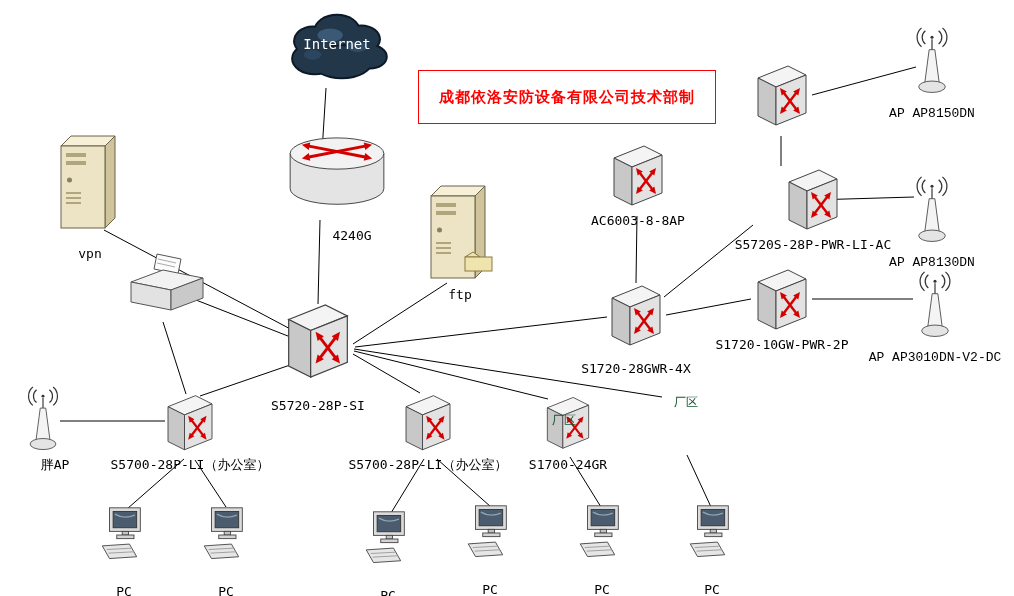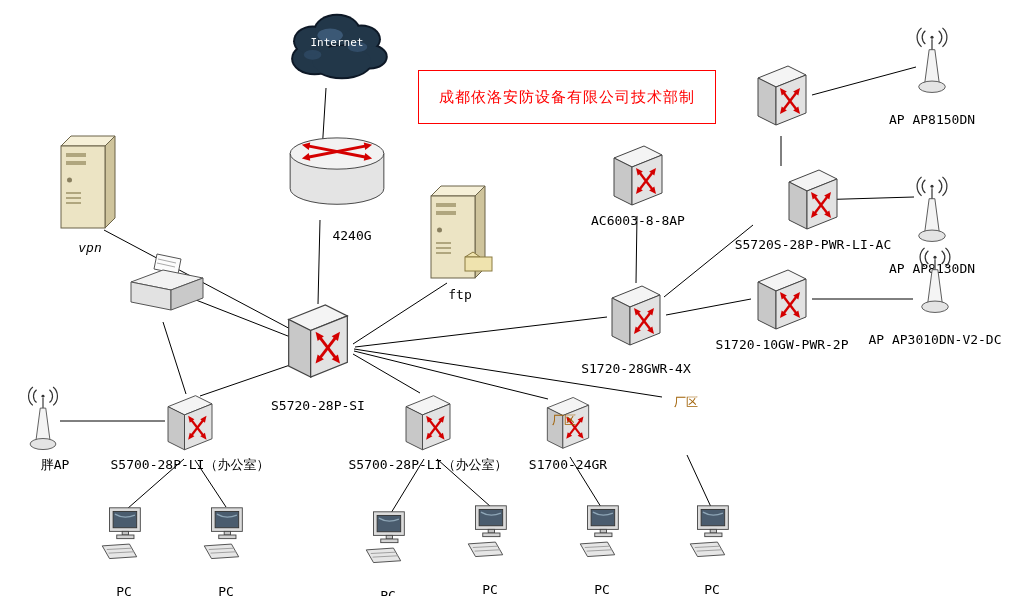--- a/index.html
+++ b/index.html
@@ -3,31 +3,31 @@
 <meta charset="utf-8">
 <style>
   html,body{margin:0;padding:0;background:#fff;}
   .canvas{position:relative;width:1014px;height:596px;background:#fff;overflow:hidden;
           font-family:"DejaVu Sans Mono","Liberation Mono",monospace;}
   svg.wires{position:absolute;left:0;top:0;z-index:0;}
   .node{position:absolute;display:flex;flex-direction:column;align-items:center;z-index:2;}
   .node .label{margin-top:6px;font-size:13px;color:#000;white-space:nowrap;line-height:1.1;}
   .banner{position:absolute;left:418px;top:70px;width:296px;height:52px;z-index:3;
           border:1px solid #ff0000;background:#fff;display:flex;align-items:center;justify-content:center;}
-  .banner .banner-text{color:#ff0000;font-weight:normal;font-size:15px;letter-spacing:1px;
+  .banner .banner-text{color:#ff0000;font-weight:bold;font-size:15px;letter-spacing:1px;
           font-family:"Liberation Sans","DejaVu Sans",sans-serif;}
   .cloud-label{position:absolute;left:0;top:30px;width:100%;text-align:center;color:#ffffff;
-          font-size:11px;z-index:3;}
-  .zone-label{position:absolute;font-size:12px;color:#a16207;z-index:4;white-space:nowrap;}
+          font-size:14px;z-index:3;}
+  .zone-label{position:absolute;font-size:12px;color:#14532d;z-index:4;white-space:nowrap;}
   
   .n-router .label{margin-top:13px;margin-left:30px;}
   .n-core .label{margin-top:11px;}
-  .n-vpn .label{margin-top:9px;font-style:italic;}
+  .n-vpn .label{margin-top:15px;}
   .n-agg .label{margin-top:8px;}
-  .n-ap .label{margin-top:13px;}
+  .n-ap .label{margin-top:7px;font-family:Liberation Mono, monospace;}
   .n-acc .label{margin-top:0px;}
   .n-plant .label{margin-top:2px;}
   .n-pc .label{margin-top:21px;}
   .n-fatap .label{margin-top:2px;margin-left:24px;}
   .folder{position:absolute;left:52px;top:66px;z-index:4;}
   .hidden-defs{position:absolute;width:0;height:0;overflow:hidden;}
 </style>
 </head>
 <body>
 
@@ -239,21 +239,21 @@
     <div class="label">AP AP8150DN</div>
   </div>
 
   <div class="node n-ap" style="left:877px;top:175px;width:110px;">
     <svg class="icon" width="38" height="74" viewBox="0 0 40 76">
         <use href="#sym-ap"></use>
       </svg>
     <div class="label">AP AP8130DN</div>
   </div>
 
-  <div class="node n-ap" style="left:860px;top:246px;width:150px;">
+  <div class="node n-ap" style="left:860px;top:270px;width:150px;">
     <svg class="icon" width="38" height="74" viewBox="0 0 40 76">
         <use href="#sym-ap"></use>
       </svg>
     <div class="label">AP AP3010DN-V2-DC</div>
   </div>
 
   <div class="node n-fatap" style="left:8px;top:386px;width:70px;">
     <svg class="icon" width="38" height="70" viewBox="0 0 40 76">
         <use href="#sym-ap"></use>
       </svg>

